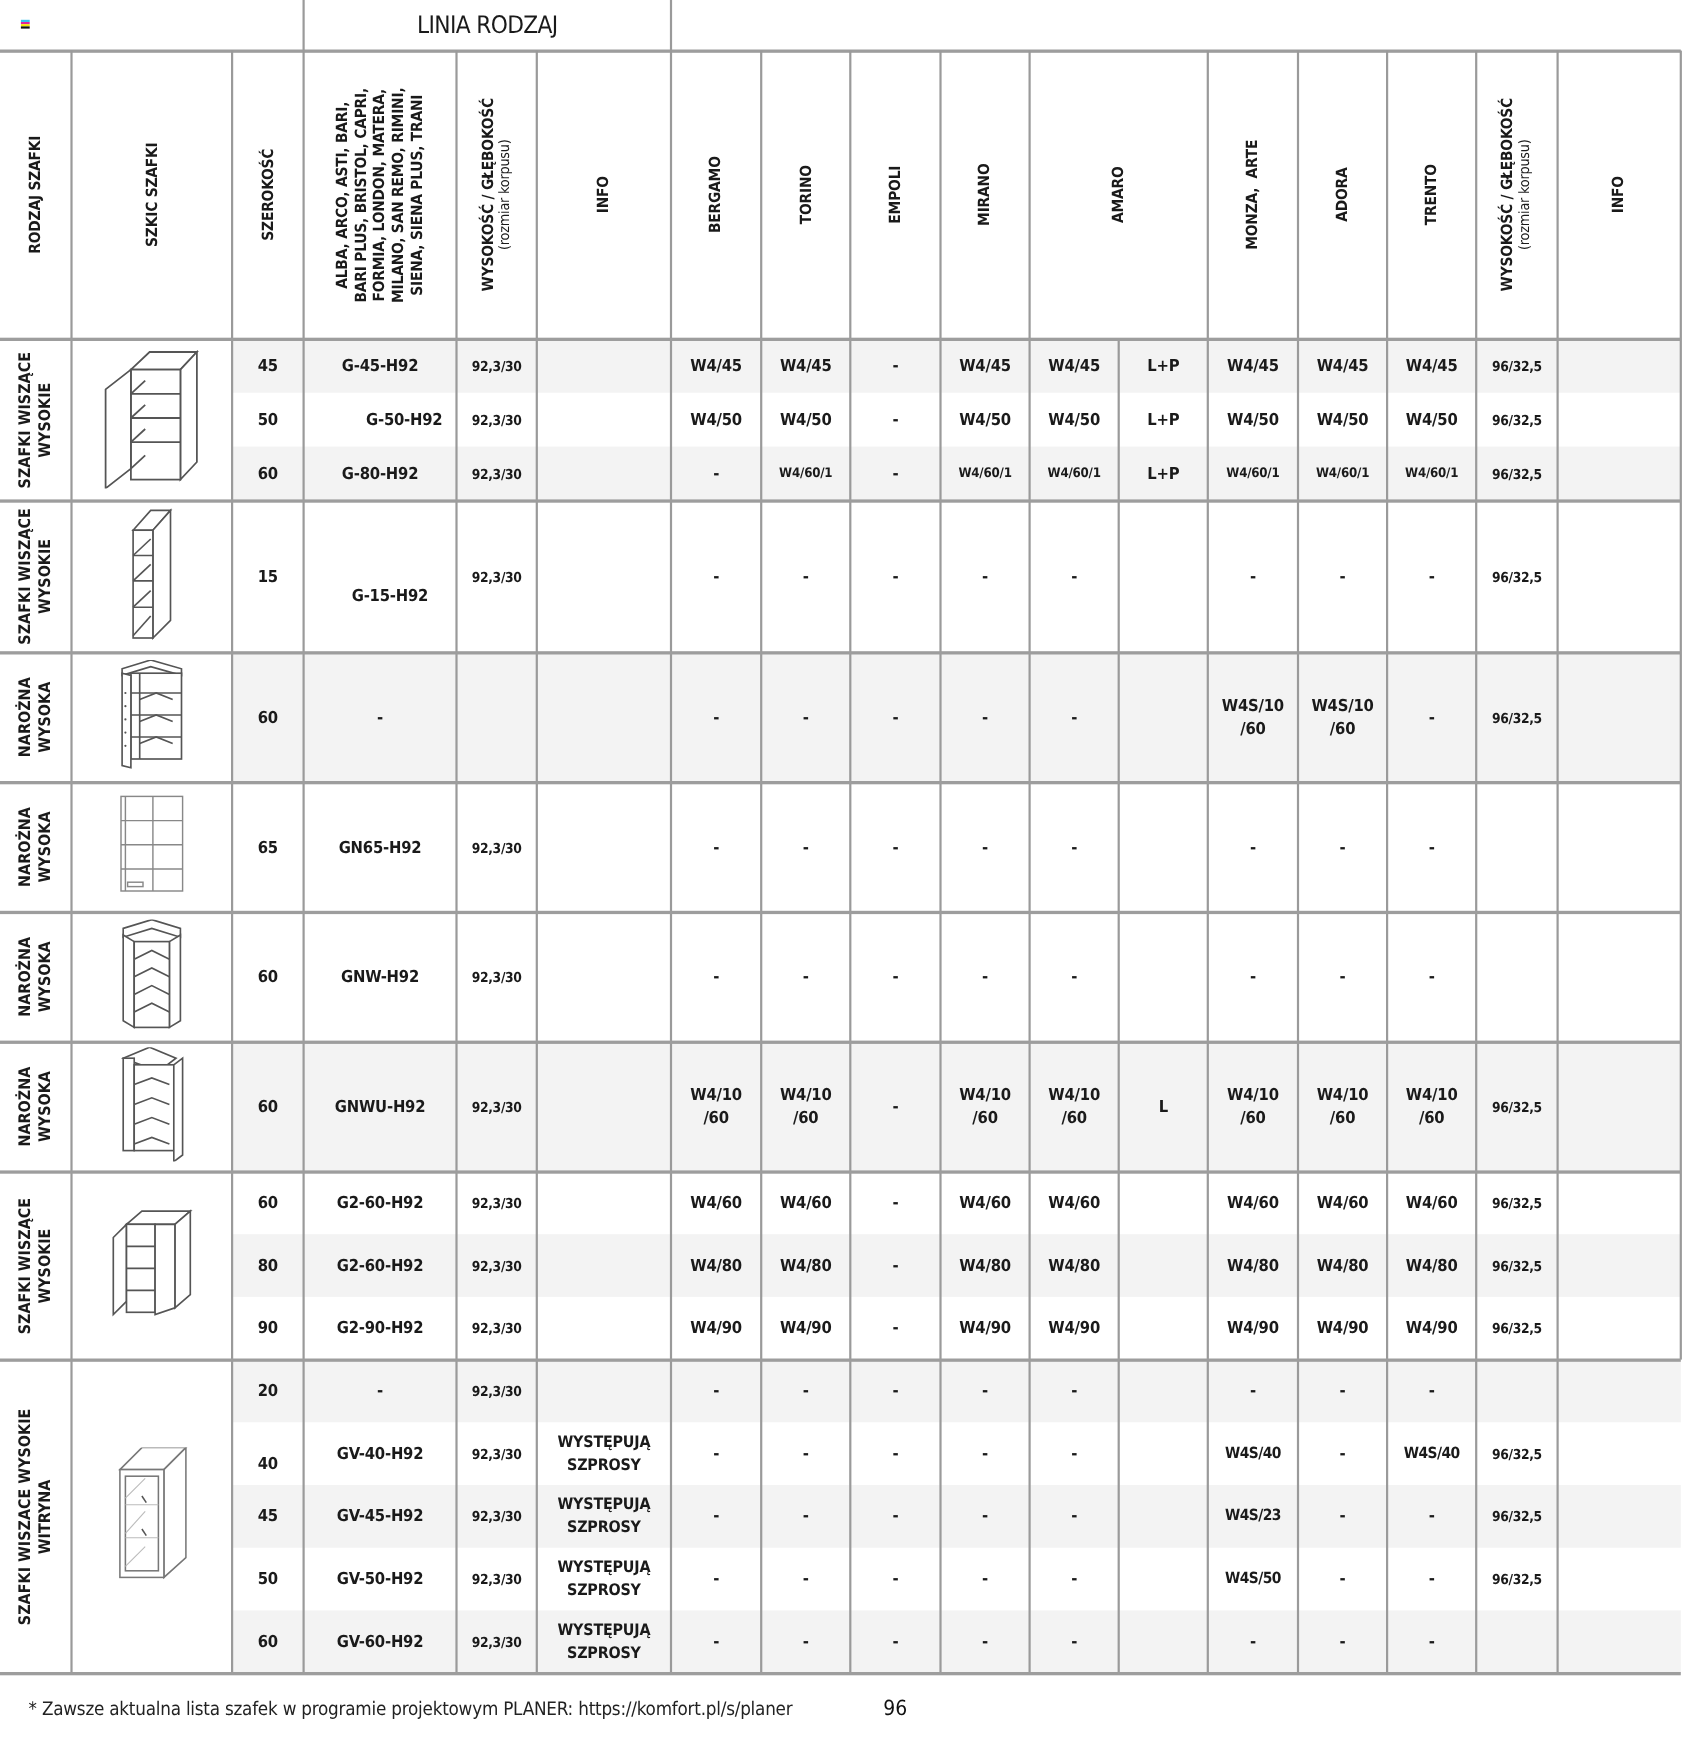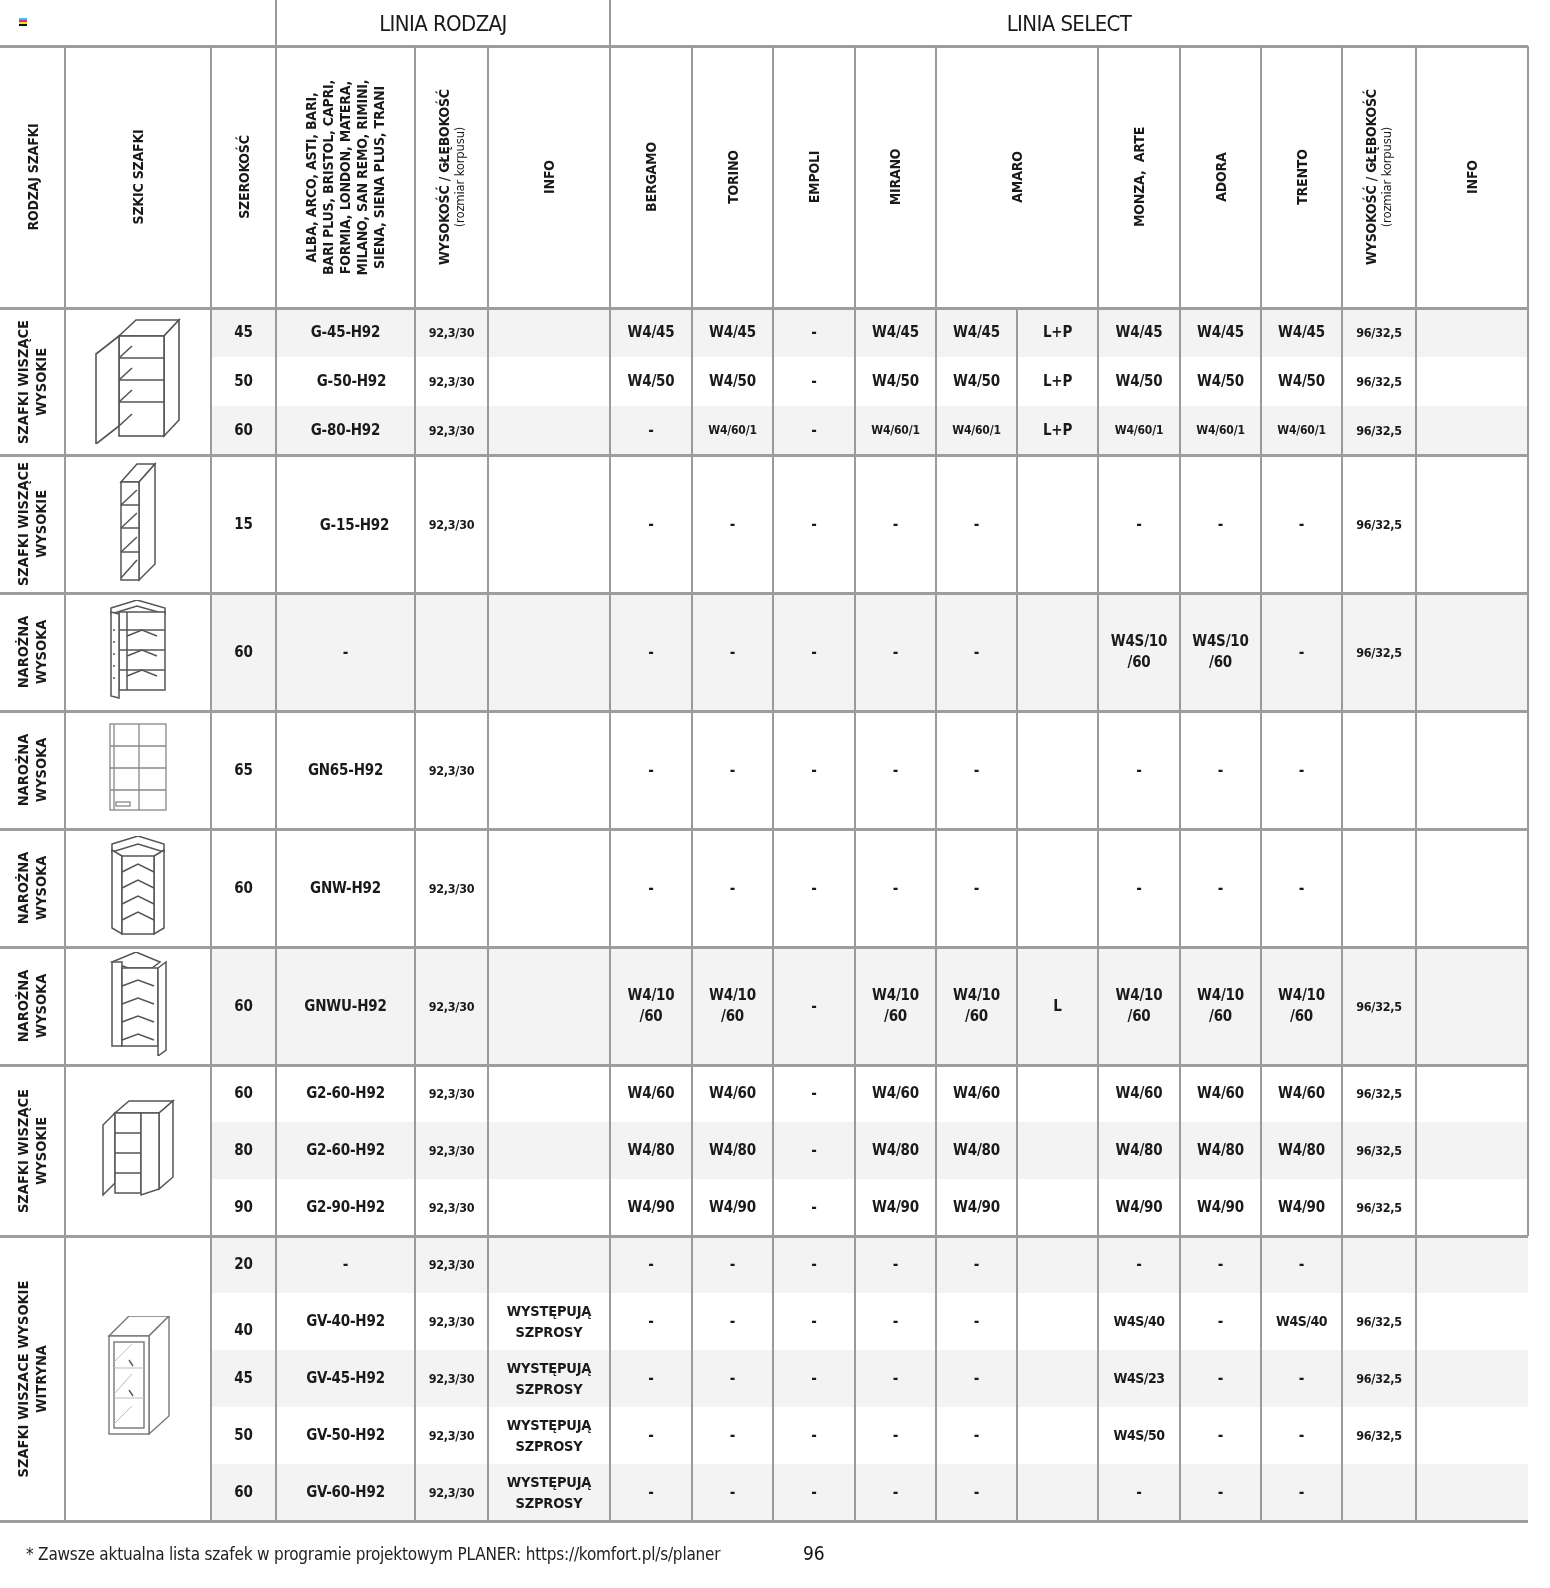--- a/index.html
+++ b/index.html
@@ -36,21 +36,20 @@
 <div id="page">
 
   <div class="cmyk">
     <div style="background:#33c3f0"></div>
     <div style="background:#e0249a"></div>
     <div style="background:#f2e600"></div>
     <div style="background:#111"></div>
   </div>
 
   <div class="line-title" style="left:276px; width:334px;">LINIA RODZAJ</div>
-  <div class="line-title" style="left:610px; width:918px;">LINIA SELECT</div>
 
   <div class="vhead" style="left:0; width:65px;">
       <div class="rot">RODZAJ SZAFKI</div>
     </div>
   <div class="vhead" style="left:65px; width:146px;">
       <div class="rot">SZKIC SZAFKI</div>
     </div>
   <div class="vhead" style="left:211px; width:65px;">
       <div class="rot">SZEROKOŚĆ</div>
     </div>
@@ -148,21 +147,21 @@
       <div class="cell" style="left: 773px; top: 308px; width: 82px; height: 49px; padding: 0px 12px; box-sizing: border-box;">-</div>
       <div class="cell" style="left: 855px; top: 308px; width: 81px; height: 49px; padding: 0px 12px; box-sizing: border-box;">W4/45</div>
       <div class="cell" style="left: 936px; top: 308px; width: 81px; height: 49px; padding: 0px 12px; box-sizing: border-box;">W4/45</div>
       <div class="cell" style="left: 1017px; top: 308px; width: 81px; height: 49px; padding: 0px 12px; box-sizing: border-box;">L+P</div>
       <div class="cell" style="left: 1098px; top: 308px; width: 82px; height: 49px; padding: 0px 12px; box-sizing: border-box;">W4/45</div>
       <div class="cell" style="left: 1180px; top: 308px; width: 81px; height: 49px; padding: 0px 12px; box-sizing: border-box;">W4/45</div>
       <div class="cell" style="left: 1261px; top: 308px; width: 81px; height: 49px; padding: 0px 12px; box-sizing: border-box;">W4/45</div>
       <div class="cell small" style="left:1342px; top:308px; width:74px; height:49px;">96/32,5</div>
       <div class="cell" style="left:1416px; top:308px; width:112px; height:49px;"></div>
       <div class="cell" style="left:211px; top:357px; width:65px; height:49px;">50</div>
-      <div class="cell" style="left:276px; top:357px; width:151px; height:49px;">G-50-H92</div>
+      <div class="cell" style="left:292px; top:357px; width:151px; height:49px;">G-50-H92</div>
       <div class="cell small" style="left:415px; top:357px; width:73px; height:49px;">92,3/30</div>
       <div class="cell" style="left: 488px; top: 357px; width: 122px; height: 49px; padding: 0px 22px; box-sizing: border-box; font-size: 14.5px;"></div>
       <div class="cell" style="left: 610px; top: 357px; width: 82px; height: 49px; padding: 0px 12px; box-sizing: border-box;">W4/50</div>
       <div class="cell" style="left: 692px; top: 357px; width: 81px; height: 49px; padding: 0px 12px; box-sizing: border-box;">W4/50</div>
       <div class="cell" style="left: 773px; top: 357px; width: 82px; height: 49px; padding: 0px 12px; box-sizing: border-box;">-</div>
       <div class="cell" style="left: 855px; top: 357px; width: 81px; height: 49px; padding: 0px 12px; box-sizing: border-box;">W4/50</div>
       <div class="cell" style="left: 936px; top: 357px; width: 81px; height: 49px; padding: 0px 12px; box-sizing: border-box;">W4/50</div>
       <div class="cell" style="left: 1017px; top: 357px; width: 81px; height: 49px; padding: 0px 12px; box-sizing: border-box;">L+P</div>
       <div class="cell" style="left: 1098px; top: 357px; width: 82px; height: 49px; padding: 0px 12px; box-sizing: border-box;">W4/50</div>
       <div class="cell" style="left: 1180px; top: 357px; width: 81px; height: 49px; padding: 0px 12px; box-sizing: border-box;">W4/50</div>
@@ -200,21 +199,21 @@
               <line x1="4" y1="68" x2="22" y2="68"></line>
               <line x1="4" y1="92" x2="22" y2="92"></line>
               <line x1="4" y1="45" x2="20" y2="30"></line>
               <line x1="4" y1="68" x2="20" y2="53"></line>
               <line x1="4" y1="92" x2="20" y2="77"></line>
               <line x1="4" y1="118" x2="20" y2="100"></line>
             </g>
           </svg></span>
       </div>
       <div class="cell" style="left:211px; top:455px; width:65px; height:138px;">15</div>
-      <div class="cell" style="left:276px; top:456px; width:157px; height:138px;text-align:center;">G-15-H92</div>
+      <div class="cell" style="left:276px; top:472px; width:157px; height:138px;text-align:center;">G-15-H92</div>
       <div class="cell small" style="left:415px; top:455px; width:73px; height:138px;">92,3/30</div>
       <div class="cell" style="left: 488px; top: 455px; width: 122px; height: 138px; padding: 0px 22px; box-sizing: border-box; font-size: 14.5px;"></div>
       <div class="cell" style="left: 610px; top: 455px; width: 82px; height: 138px; padding: 0px 12px; box-sizing: border-box;">-</div>
       <div class="cell" style="left: 692px; top: 455px; width: 81px; height: 138px; padding: 0px 12px; box-sizing: border-box;">-</div>
       <div class="cell" style="left: 773px; top: 455px; width: 82px; height: 138px; padding: 0px 12px; box-sizing: border-box;">-</div>
       <div class="cell" style="left: 855px; top: 455px; width: 81px; height: 138px; padding: 0px 12px; box-sizing: border-box;">-</div>
       <div class="cell" style="left: 936px; top: 455px; width: 81px; height: 138px; padding: 0px 12px; box-sizing: border-box;">-</div>
       <div class="cell" style="left: 1017px; top: 455px; width: 81px; height: 138px; padding: 0px 12px; box-sizing: border-box;"></div>
       <div class="cell" style="left: 1098px; top: 455px; width: 82px; height: 138px; padding: 0px 12px; box-sizing: border-box;">-</div>
       <div class="cell" style="left: 1180px; top: 455px; width: 81px; height: 138px; padding: 0px 12px; box-sizing: border-box;">-</div>

